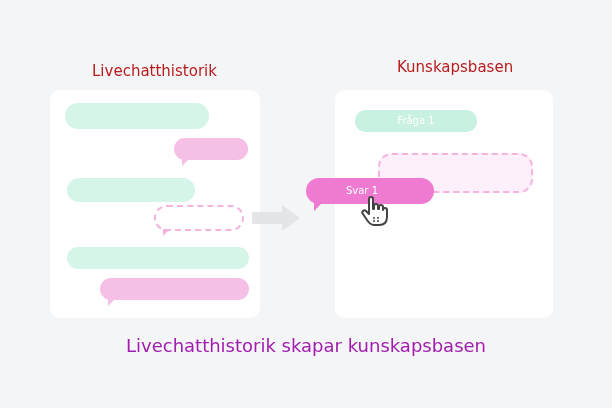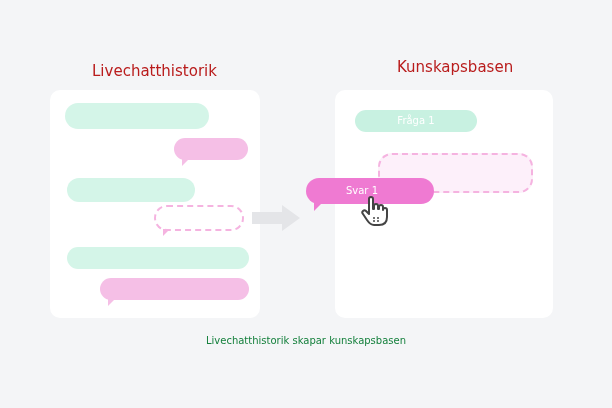--- a/index.html
+++ b/index.html
@@ -4,21 +4,21 @@
 <style>
   html,body{margin:0;padding:0;}
   body{width:612px;height:408px;background:#f4f5f7;position:relative;overflow:hidden;font-family:"DejaVu Sans","Liberation Sans",sans-serif;}
   .title{position:absolute;font-size:15px;color:#b91c1c;}
   .panel{position:absolute;background:#fff;border-radius:10px;}
   .b{position:absolute;border-radius:14px;box-sizing:border-box;}
   .green{background:#d4f5e8;}
   .pink{background:#f5bfe6;}
   .dash{border:2px dashed #f5b3e0;background:#fff;}
   .tail{position:absolute;width:0;height:0;}
-  .caption{position:absolute;left:0;width:612px;top:335px;text-align:center;font-size:10px;color:#15803d;}
+  .caption{position:absolute;left:0;width:612px;top:335px;text-align:center;font-size:18px;color:#a21caf;}
   .lbl{position:absolute;color:#fff;font-size:10px;text-align:center;}
 </style>
 </head>
 <body>
 
 <div class="title" style="left:92px;top:62px;">Livechatthistorik</div>
 <div class="title" style="left:397px;top:58px;">Kunskapsbasen</div>
 
 <div class="panel" style="left:50px;top:90px;width:210px;height:228px;">
   <div class="b green" style="left:15px;top:13px;width:144px;height:26px;"></div>

